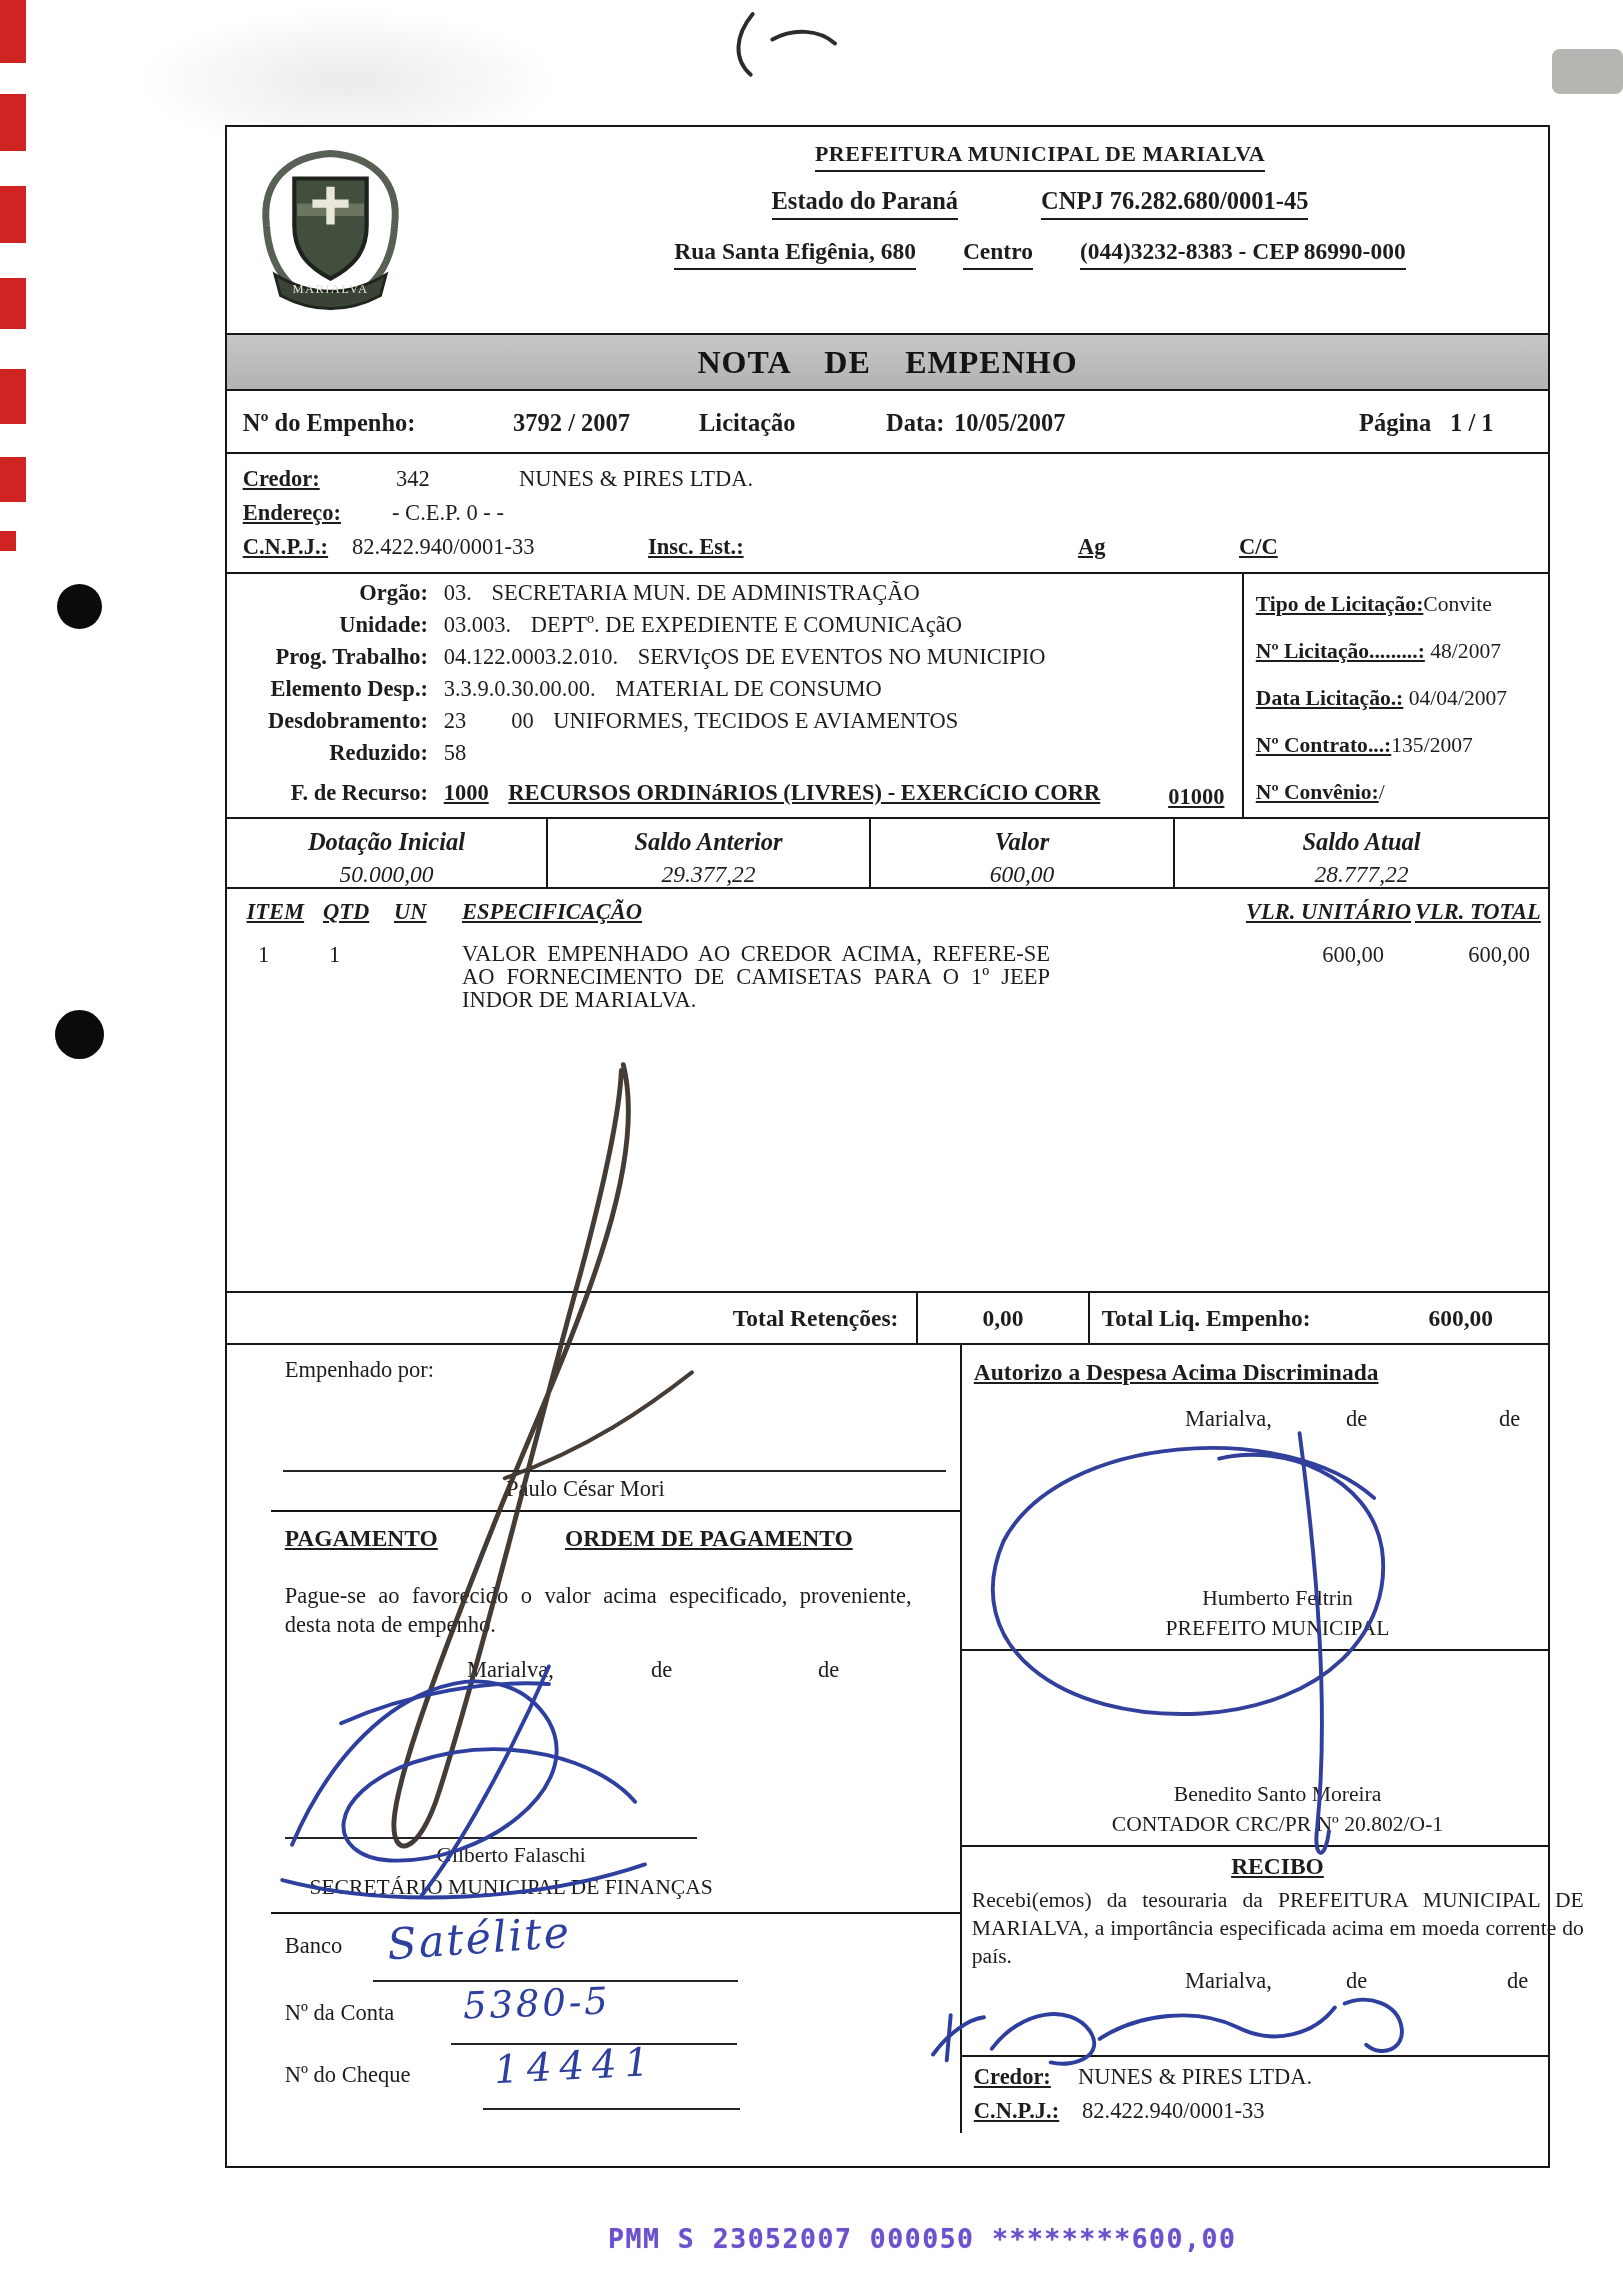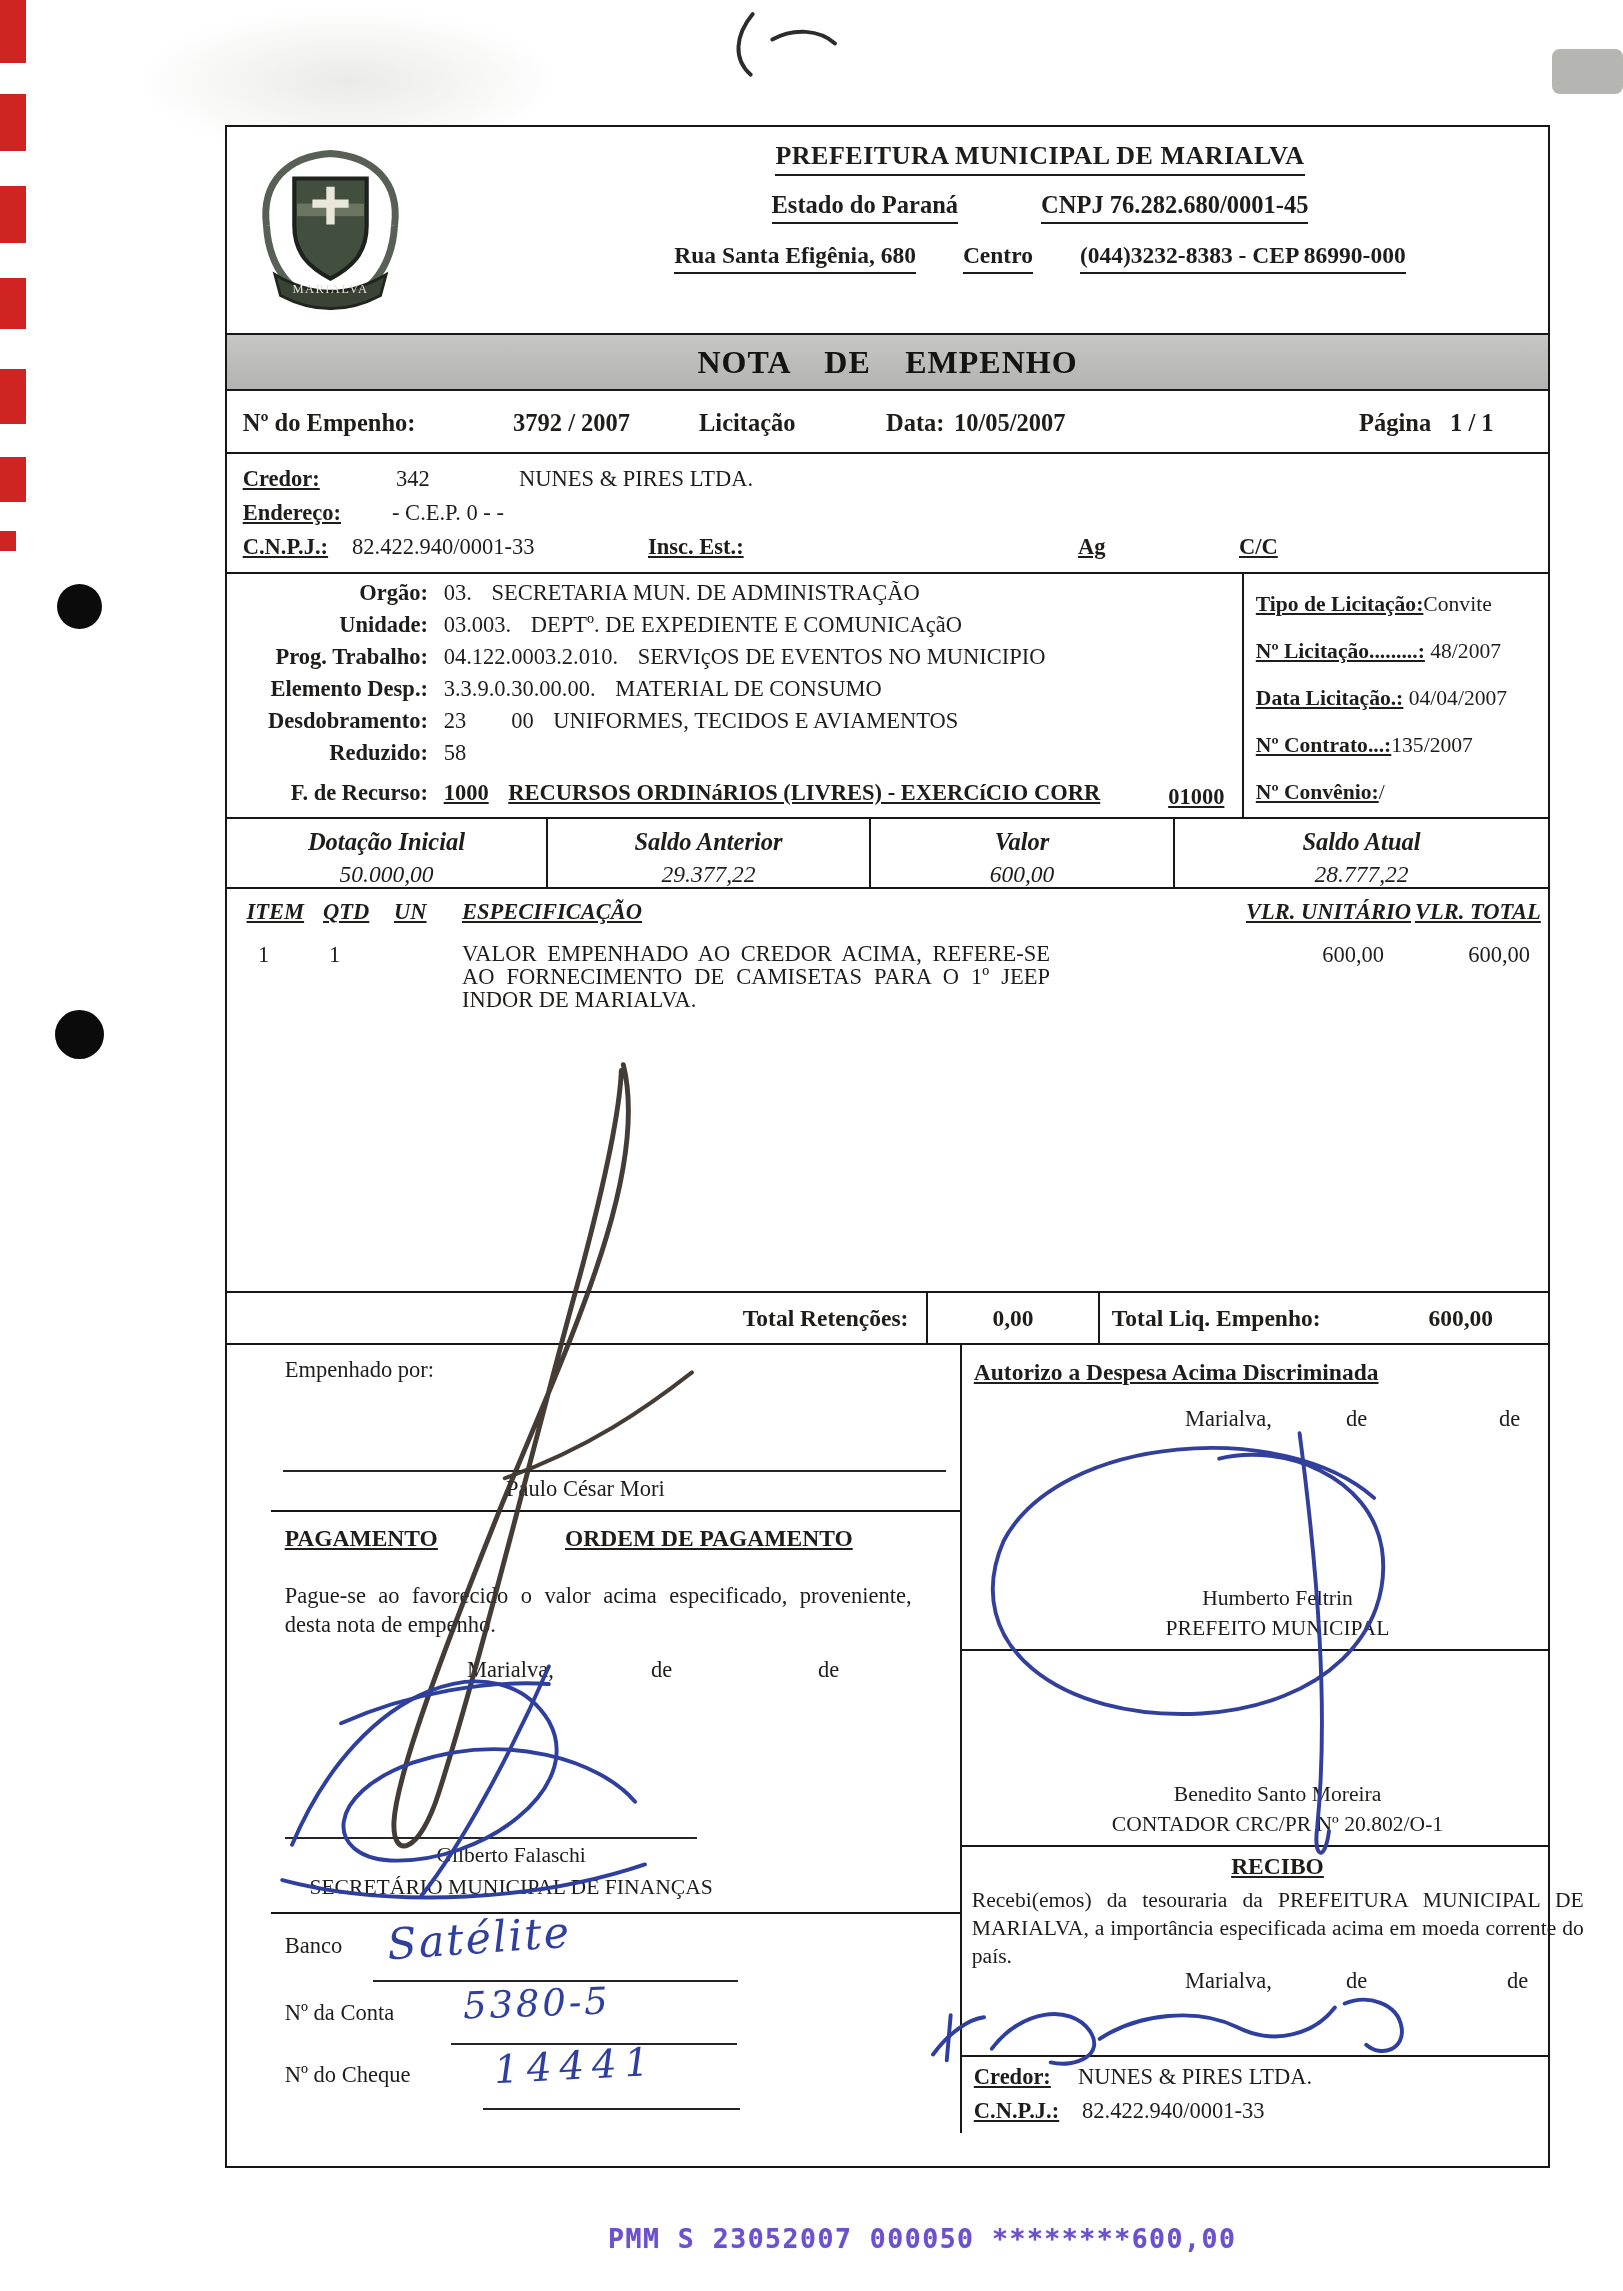--- a/index.html
+++ b/index.html
@@ -15,21 +15,21 @@
   }
   .sec { position:relative; border-bottom:2.9px solid #171717; }
   .b { font-weight:bold;text-decoration:underline; }
   .abs { position:absolute; white-space:nowrap; }
   .und { border-bottom:2px solid #1c1c1c; padding-bottom:2.9px; }
   .hr { position:absolute; left:0; right:0; border-top:2.9px solid #171717; }
   .wline { position:absolute; border-top:2px solid #26242b; }
   
   #sec-header { height:208px; }
   .head-text { margin-left:323px; width:980px; text-align:center; padding-top:13.7px; }
-  .head-title { font-size:26px; font-weight:bold; letter-spacing:0.5px; display:inline-block; }
+  .head-title { font-size:22px; font-weight:bold; letter-spacing:0.5px; display:inline-block; }
   .head-line2 { margin-top:15.7px; display:flex; justify-content:center; gap:83px; font-size:24.5px; font-weight:bold; }
   .head-line3 { margin-top:17.6px; display:flex; justify-content:center; gap:47px; font-size:23.5px; font-weight:bold; }
   
   #sec-titlebar { height:56px; background:linear-gradient(180deg,#c6c6c4,#b3b3b1); display:flex; align-items:center; justify-content:center; }
   #sec-titlebar span { font-size:32px; font-weight:bold; color:#141414; word-spacing:25.5px; letter-spacing:1px; }
   #sec-empenho { height:63px; font-weight:bold; font-size:24.5px; }
   #sec-empenho .abs { top:17.6px; }
   #sec-credor { height:120px; font-size:22.5px; }
   
   #sec-orgao { height:245px; display:flex; }
@@ -44,21 +44,21 @@
   
   #sec-dotacao { height:70px; display:grid; grid-template-columns:321px 323px 304px 1fr;font-style:italic; }
   #sec-dotacao .cell { border-right:2.9px solid #171717; text-align:center; padding-top:8.8px; }
   #sec-dotacao .cell:last-child { border-right:none; }
   #sec-dotacao .cthead { font-size:24.5px; font-weight:bold; }
   #sec-dotacao .ctval { font-size:23.5px; margin-top:4.9px; }
   
   #sec-items { height:404px; font-size:22.5px; }
   .ithead { font-style:italic; font-weight:bold; text-decoration:underline; }
   .idesc { white-space:normal; width:588px; text-align:justify; line-height:23px; }
-  #sec-totais { height:52px; display:grid; grid-template-columns:691px 172px 1fr; font-size:23.5px; font-weight:bold;padding-left:10px; }
+  #sec-totais { height:52px; display:grid; grid-template-columns:691px 172px 1fr; font-size:23.5px; font-weight:bold; }
   #sec-totais .tcell { border-right:2.9px solid #171717; display:flex; align-items:center; }
   #sec-totais .tcell:last-child { border-right:none; }
   
   #sec-bottom { height:788px; display:flex; border-bottom:none;margin-left:44px; }
   .col-left { width:691px; border-right:2.9px solid #171717; position:relative; font-size:22.5px; }
   .col-right { flex:1; position:relative; font-size:22.5px; }
   .cblock { position:absolute; text-align:center; }
   .hand {
     font-family:"DejaVu Serif", serif; font-style:italic;
     color:var(--ink_blue,#2e3f9f); white-space:nowrap; z-index:3;

